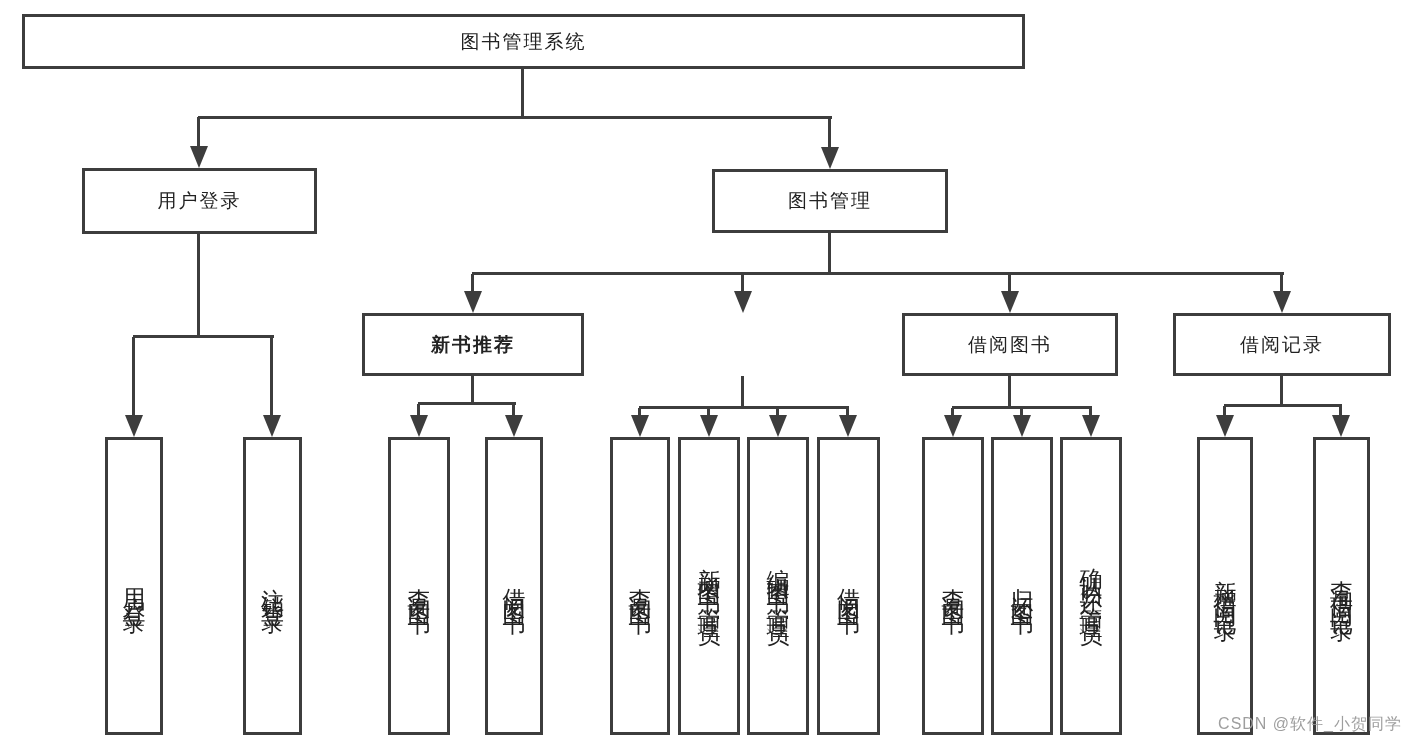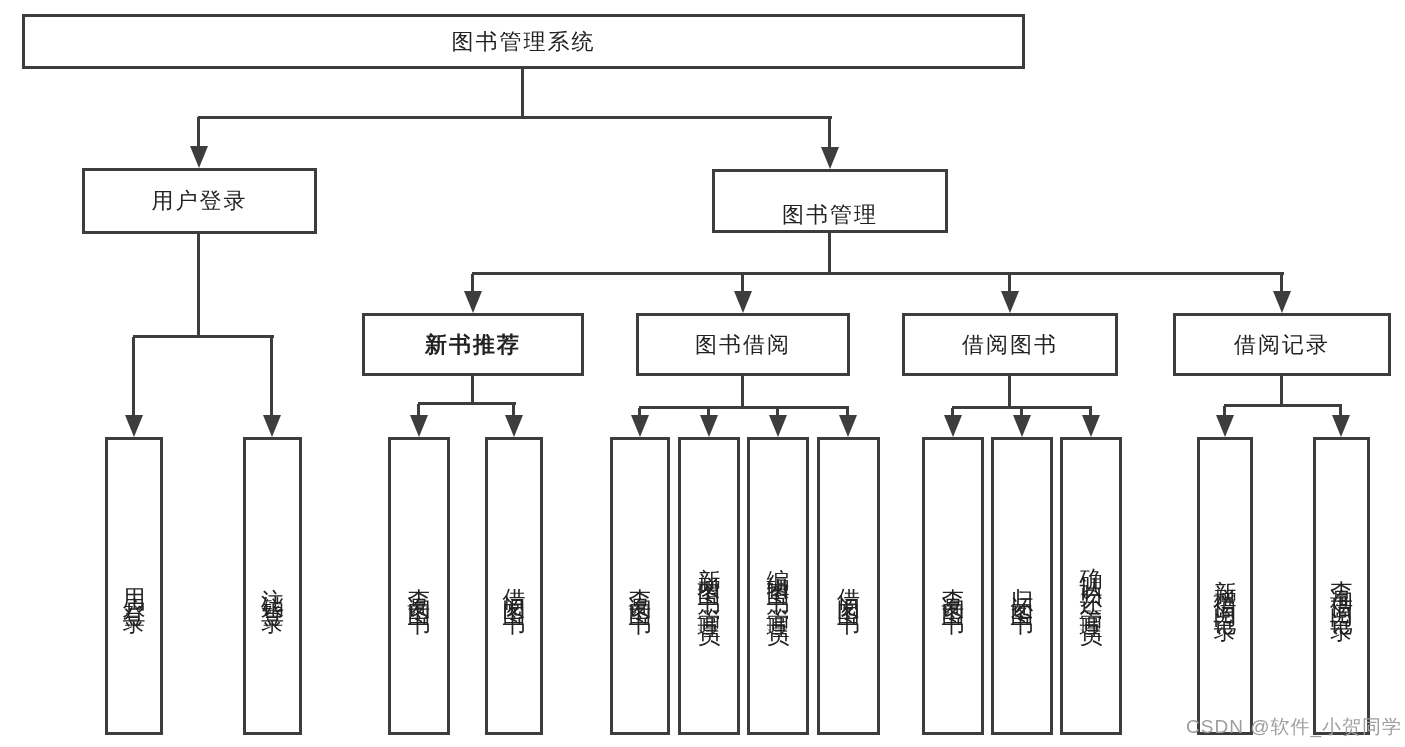--- a/index.html
+++ b/index.html
@@ -11,34 +11,34 @@
   *{box-sizing:border-box;}
   html,body{margin:0;padding:0;background:var(--bg);}
   .canvas{
     position:relative;width:1405px;height:747px;background:var(--bg);
     font-family:"Liberation Sans","DejaVu Sans",sans-serif;overflow:hidden;
   }
   .box{
     position:absolute;border:3px solid var(--line);background:#fff;
     display:flex;align-items:center;justify-content:center;color:var(--text);
   }
-  .box.h{font-size:22px;letter-spacing:2px;white-space:nowrap;}
+  .box.h{font-size:19px;letter-spacing:2px;white-space:nowrap;}
   .box.v .vtext{
     writing-mode:vertical-rl;text-orientation:mixed;
     font-size:23px;letter-spacing:8px;line-height:1;color:var(--text);
   }
   .vline,.hline{position:absolute;background:var(--line);}
   .arrow{
     position:absolute;width:0;height:0;
     border-left:9px solid transparent;border-right:9px solid transparent;
     border-top:22px solid var(--line);
   }
   .watermark{
     position:absolute;right:3px;top:714px;color:var(--wm);
-    font-size:19px;letter-spacing:1px;white-space:nowrap;z-index:5;
+    font-size:16px;letter-spacing:1px;white-space:nowrap;z-index:5;
   }
 </style>
 </head>
 <body>
 
 <div class="canvas">
 
   <div class="box h" style="left:22px;top:14px;width:1003px;height:55px;">
     <span>图书管理系统</span>
   </div>
@@ -46,21 +46,21 @@
   <div class="vline" style="left:521px;top:69px;width:3px;height:48px;"></div>
   <div class="hline" style="left:198px;top:116px;width:634px;height:3px;"></div>
   <div class="vline" style="left:197px;top:117px;width:3px;height:31px;"></div>
   <div class="arrow" style="left:190px;top:146px;"></div>
   <div class="vline" style="left:828px;top:117px;width:3px;height:32px;"></div>
   <div class="arrow" style="left:821px;top:147px;"></div>
 
   <div class="box h" style="left:82px;top:168px;width:235px;height:66px;">
     <span>用户登录</span>
   </div>
-  <div class="box h" style="left:712px;top:169px;width:236px;height:64px;align-items:flex-end;">
+  <div class="box h" style="left:712px;top:169px;width:236px;height:64px;">
     <span>图书管理</span>
   </div>
 
   <div class="vline" style="left:197px;top:234px;width:3px;height:103px;"></div>
   <div class="hline" style="left:133px;top:335px;width:141px;height:3px;"></div>
   <div class="vline" style="left:132px;top:337px;width:3px;height:80px;"></div>
   <div class="arrow" style="left:125px;top:415px;"></div>
   <div class="vline" style="left:270px;top:337px;width:3px;height:80px;"></div>
   <div class="arrow" style="left:263px;top:415px;"></div>
 
@@ -70,23 +70,20 @@
   <div class="arrow" style="left:464px;top:291px;"></div>
   <div class="vline" style="left:741px;top:274px;width:3px;height:19px;"></div>
   <div class="arrow" style="left:734px;top:291px;"></div>
   <div class="vline" style="left:1008px;top:274px;width:3px;height:19px;"></div>
   <div class="arrow" style="left:1001px;top:291px;"></div>
   <div class="vline" style="left:1280px;top:274px;width:3px;height:19px;"></div>
   <div class="arrow" style="left:1273px;top:291px;"></div>
 
   <div class="box h" style="left:362px;top:313px;width:222px;height:63px;font-weight:bold;">
     <span>新书推荐</span>
-  </div>
-  <div class="box h" style="left:636px;top:313px;width:214px;height:63px;">
-    <span>图书借阅</span>
   </div>
   <div class="box h" style="left:902px;top:313px;width:216px;height:63px;">
     <span>借阅图书</span>
   </div>
   <div class="box h" style="left:1173px;top:313px;width:218px;height:63px;">
     <span>借阅记录</span>
   </div>
 
   <div class="vline" style="left:471px;top:376px;width:3px;height:27px;"></div>
   <div class="hline" style="left:418px;top:402px;width:98px;height:3px;"></div>

